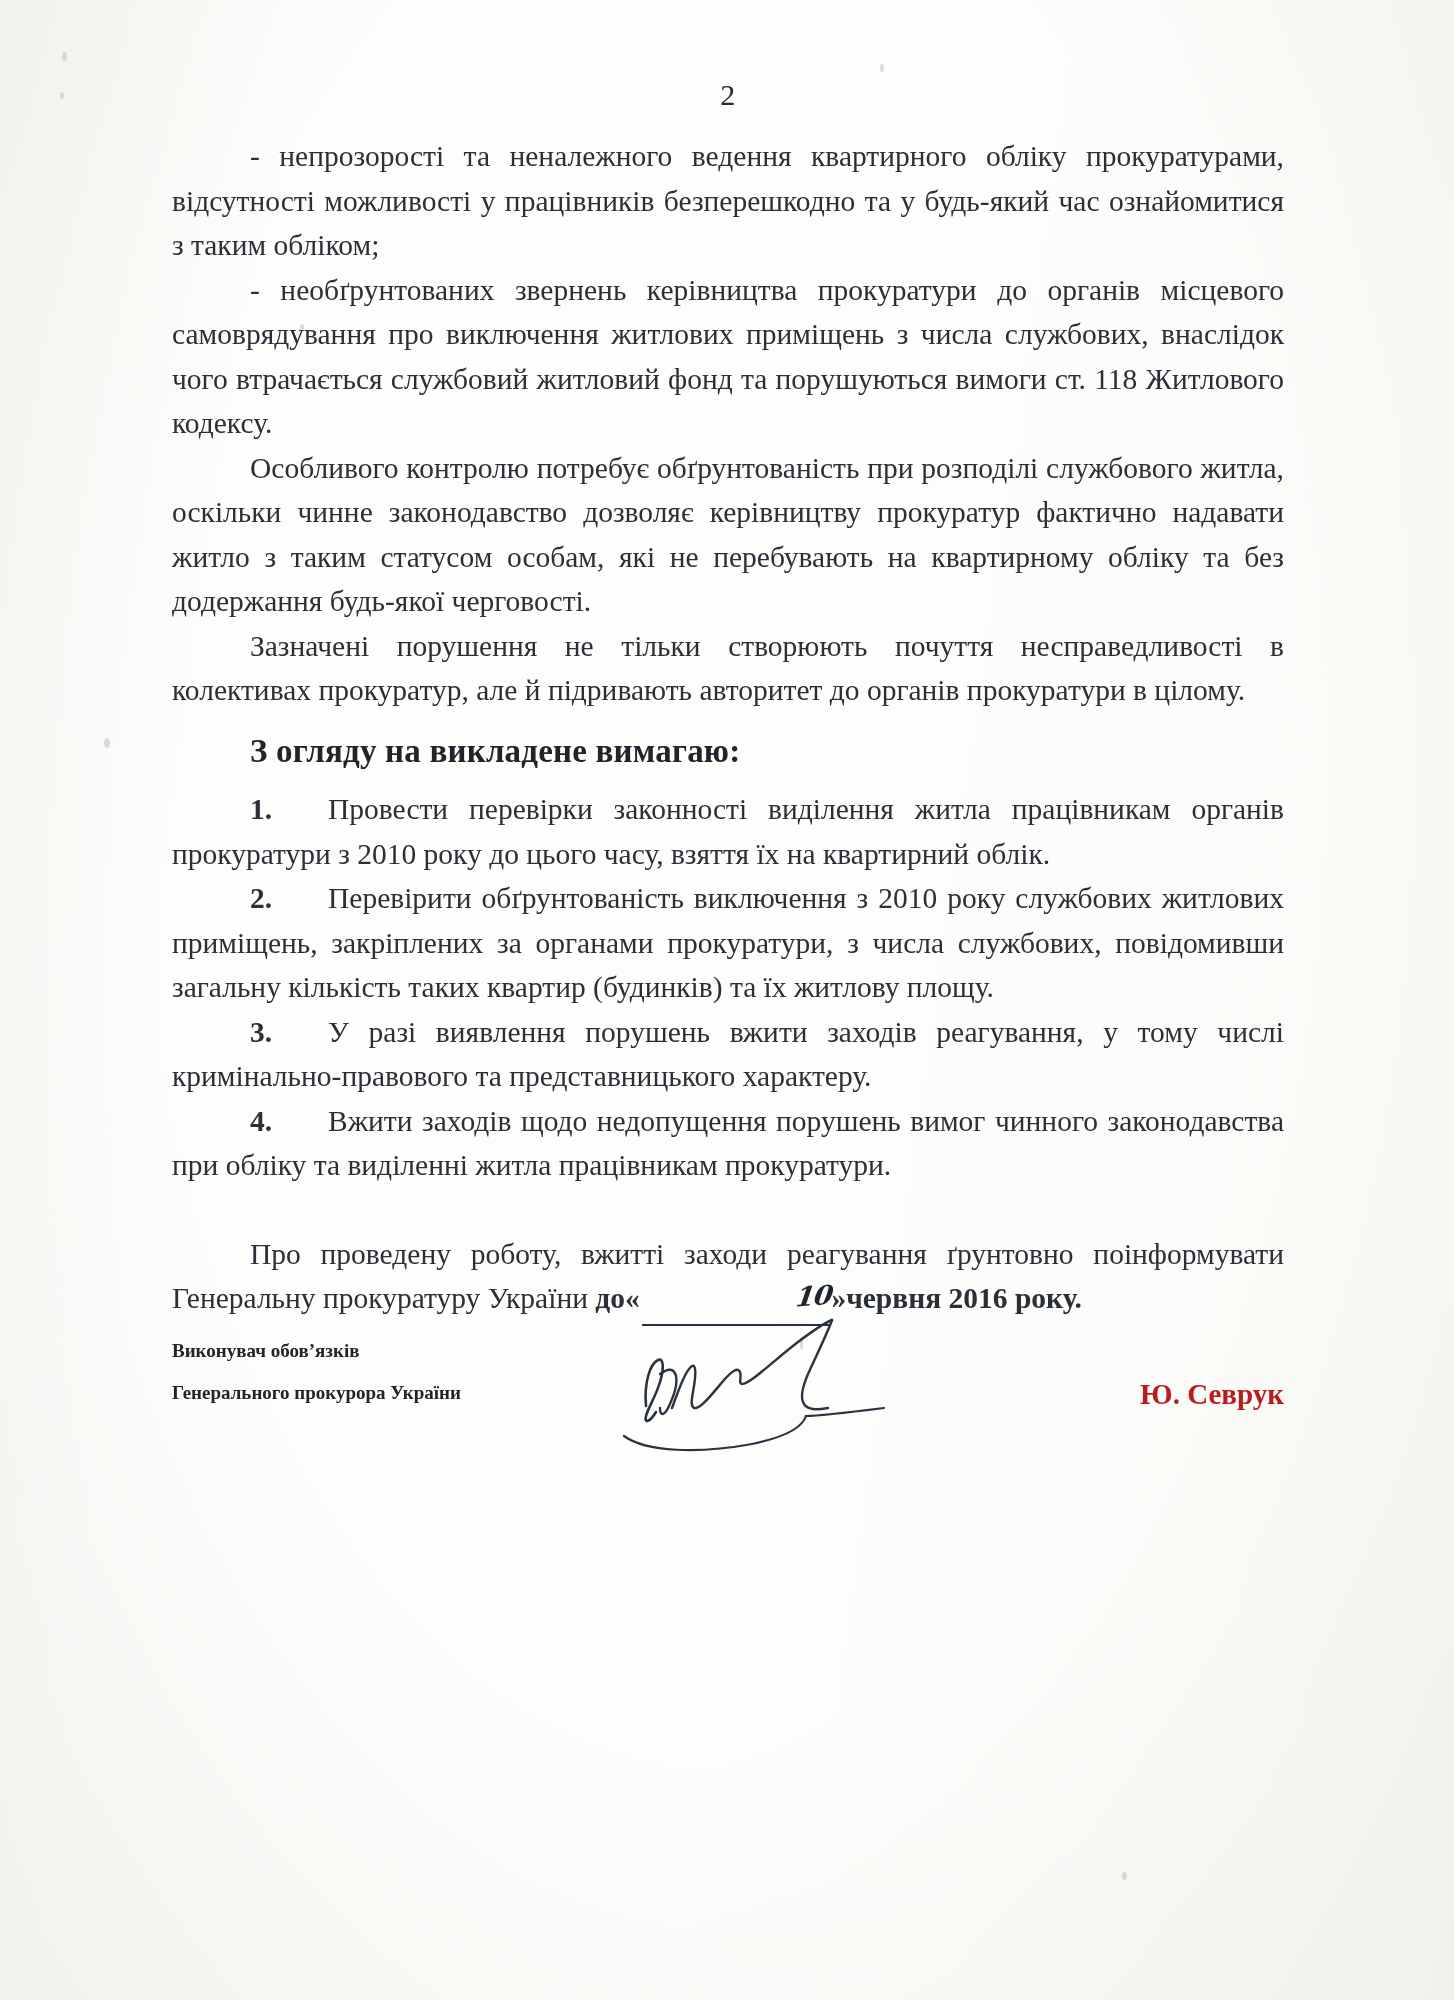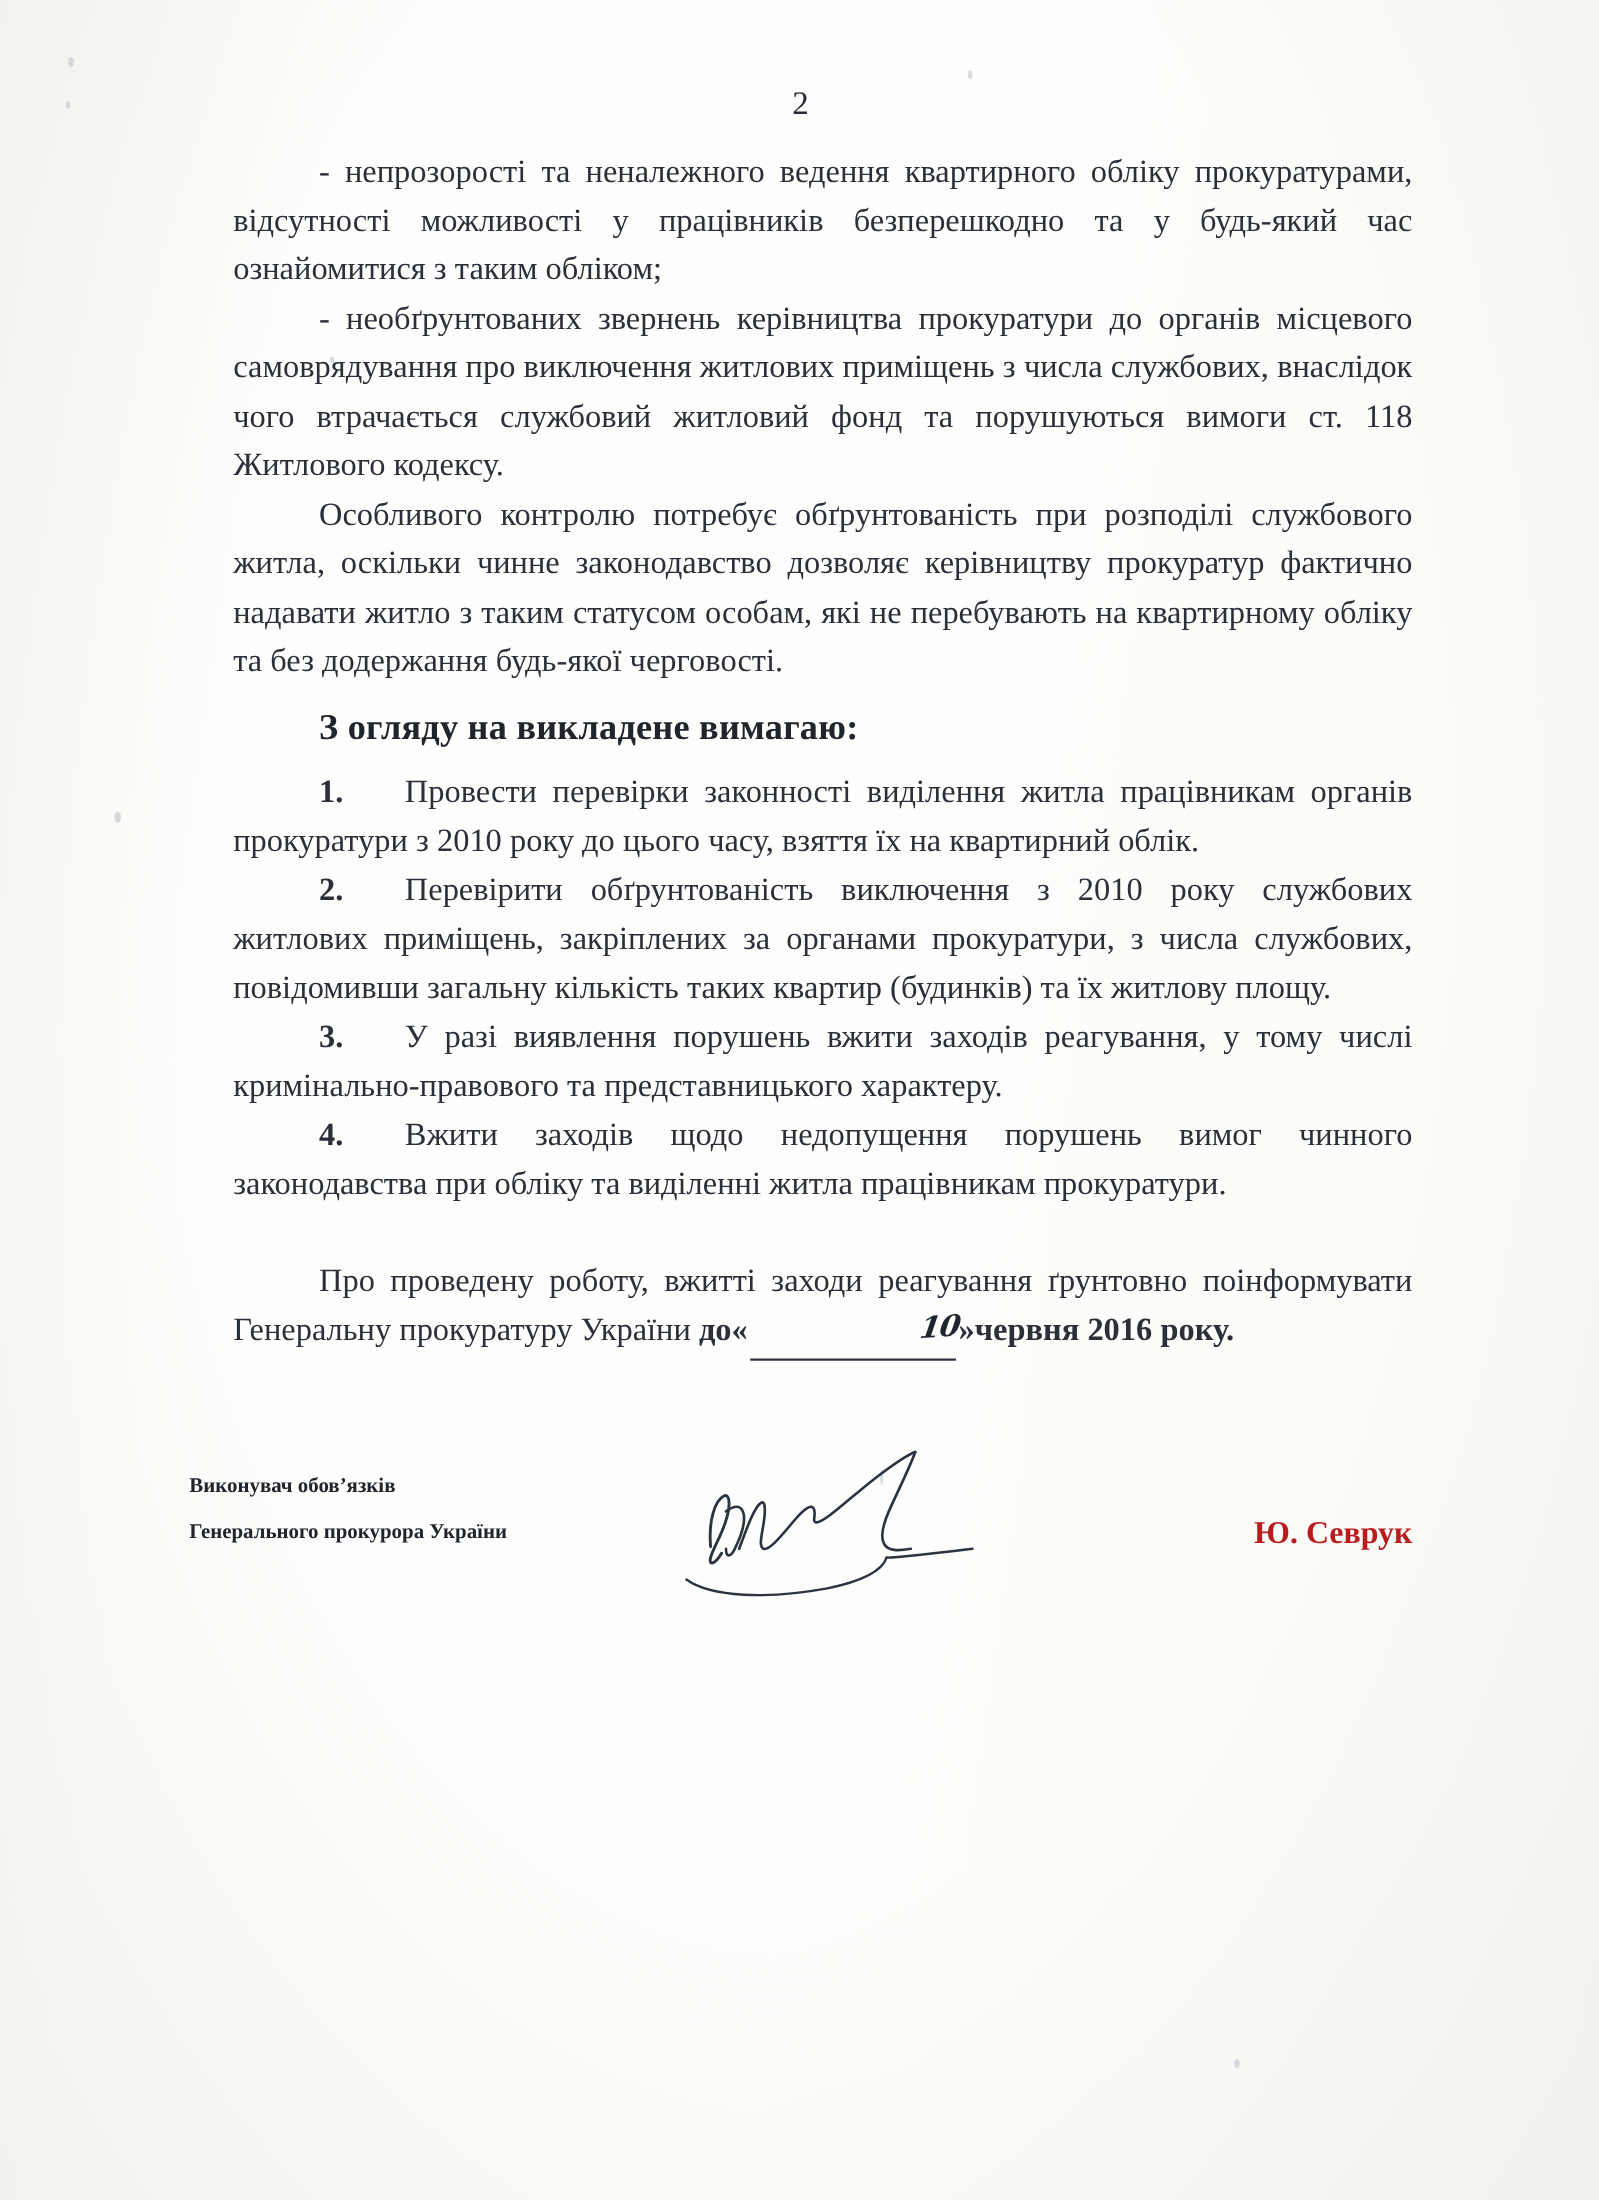--- a/index.html
+++ b/index.html
@@ -50,21 +50,20 @@
   }
   .body-text {
     margin-top: 22px;
     font-size: 29.5px;
     line-height: 44.5px;
     color: #2a2f38;
     text-align: justify;
     text-justify: inter-word;
     -webkit-hyphens: none;
     hyphens: none;
-    margin-left: 40px;
   }
   p.para {
     margin: 0;
     text-indent: 78px;
     text-align: justify;
   }
   .demand-heading {
     margin: 16px 0 14px 0;
     text-indent: 78px;
     font-weight: bold;
@@ -171,20 +170,21 @@
     <div class="page-number">2</div>
 
     <div class="body-text">
 
       <p class="para">- непрозорості та неналежного ведення квартирного обліку прокуратурами, відсутності можливості у працівників безперешкодно та у будь-який час ознайомитися з таким обліком;</p>
 
       <p class="para">- необґрунтованих звернень керівництва прокуратури до органів місцевого самоврядування про виключення житлових приміщень з числа службових, внаслідок чого втрачається службовий житловий фонд та порушуються вимоги ст. 118 Житлового кодексу.</p>
 
       <p class="para">Особливого контролю потребує обґрунтованість при розподілі службового житла, оскільки чинне законодавство дозволяє керівництву прокуратур фактично надавати житло з таким статусом особам, які не перебувають на квартирному обліку та без додержання будь-якої черговості.</p>
 
+      <p class="para">Зазначені порушення не тільки створюють почуття несправедливості в колективах прокуратур, але й підривають авторитет до органів прокуратури в цілому.</p>
 
       <div class="demand-heading">З огляду на викладене вимагаю:</div>
 
       <p class="numbered"><span class="num-label">1.</span><span>Провести перевірки законності виділення житла працівникам органів прокуратури з 2010 року до цього часу, взяття їх на квартирний облік.</span></p>
 
       <p class="numbered"><span class="num-label">2.</span><span>Перевірити обґрунтованість виключення з 2010 року службових житлових приміщень, закріплених за органами прокуратури, з числа службових, повідомивши загальну кількість таких квартир (будинків) та їх житлову площу.</span></p>
 
       <p class="numbered"><span class="num-label">3.</span><span>У разі виявлення порушень вжити заходів реагування, у тому числі кримінально-правового та представницького характеру.</span></p>
 
       <p class="numbered"><span class="num-label">4.</span><span>Вжити заходів щодо недопущення порушень вимог чинного законодавства при обліку та виділенні житла працівникам прокуратури.</span></p>

